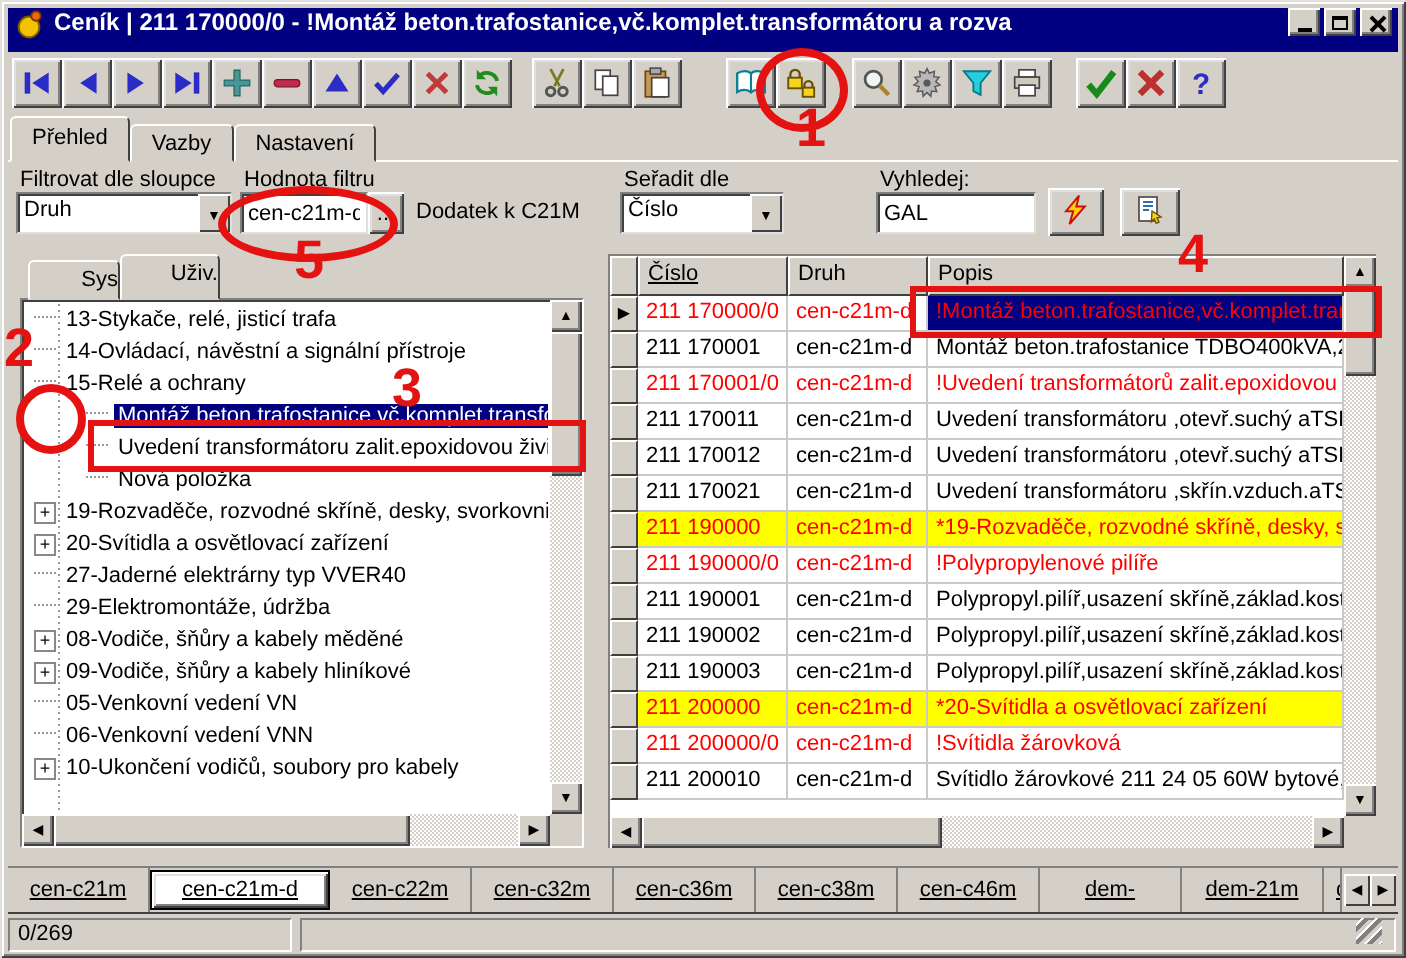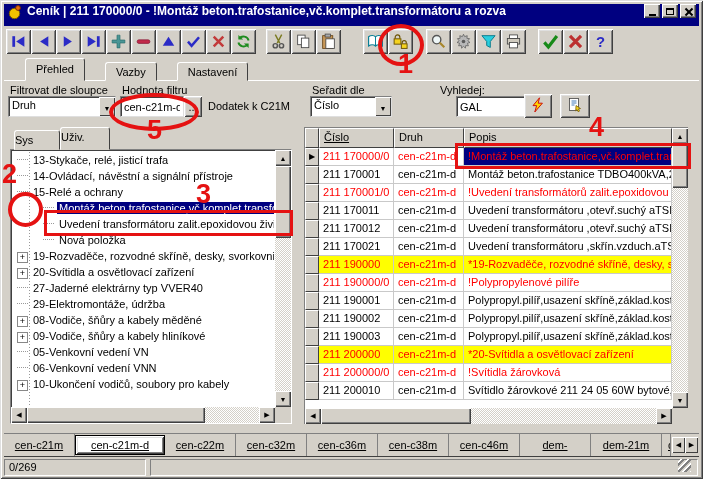--- a/index.html
+++ b/index.html
@@ -23,38 +23,38 @@
   .x-glyph::before{transform:rotate(45deg);} .x-glyph::after{transform:rotate(-45deg);}
   
   .toolbar{position:absolute;left:6px;top:29px;height:26px;display:flex;}
   .tbtn{width:25px;height:25px;background:#d4d0c8;display:flex;align-items:center;justify-content:center;
     box-shadow:inset 1px 1px #fff, inset -1px -1px #404040, inset 2px 2px #dfdfdf, inset -2px -2px #808080;}
   .ticon{width:17px;height:17px;display:block;}
   .ticon svg{width:17px;height:17px;display:block;}
   
   .main-tabs{position:absolute;left:5px;top:58px;height:23px;display:flex;align-items:flex-end;z-index:3;}
   .mtab{height:19px;padding:3px 10px 0;background:#d4d0c8;margin-right:0;box-sizing:border-box;
-    border:1px solid;border-color:#fff #404040 transparent #fff;border-radius:3px 3px 0 0;margin-left:20px;}
+    border:1px solid;border-color:#fff #404040 transparent #fff;border-radius:3px 3px 0 0;}
   .mtab.active{height:23px;padding-top:4px;font-weight:normal;position:relative;z-index:4;}
   .page-line{position:absolute;left:4px;top:80px;width:695px;height:1px;background:#fff;z-index:2;}
   
   .lbl{position:absolute;white-space:nowrap;}
   .edit{position:absolute;background:#fff;border:1px solid;border-color:#808080 #dfdfdf #dfdfdf #808080;
     box-shadow:inset 1px 1px #404040;box-sizing:border-box;font-family:inherit;font-size:11px;padding:2px 3px;color:#000;}
   .combo{position:absolute;background:#fff;border:1px solid;border-color:#808080 #dfdfdf #dfdfdf #808080;
     box-shadow:inset 1px 1px #404040;box-sizing:border-box;display:flex;align-items:stretch;}
   .combo-text{flex:1;padding:2px 3px;white-space:nowrap;overflow:hidden;}
   .combo-btn{width:16px;background:#d4d0c8;display:flex;align-items:center;justify-content:center;
     box-shadow:inset 1px 1px #fff, inset -1px -1px #404040;}
   .arrow-down::before{content:"▼";font-size:7px;}
   .sqbtn{position:absolute;background:#d4d0c8;display:flex;align-items:center;justify-content:center;box-sizing:border-box;
     box-shadow:inset 1px 1px #fff, inset -1px -1px #404040, inset 2px 2px #dfdfdf, inset -2px -2px #808080;}
   .sqbtn svg{width:16px;height:16px;}
   
-  .stab{position:absolute;background:#d4d0c8;text-align:left;box-sizing:border-box;z-index:3;
+  .stab{position:absolute;background:#d4d0c8;text-align:right;box-sizing:border-box;z-index:3;
     border:1px solid;border-color:#fff #404040 transparent #fff;border-radius:3px 3px 0 0;padding-top:3px;}
   .tree-box{position:absolute;left:10px;top:149px;width:282px;height:275px;background:#fff;
     border:1px solid;border-color:#808080 #fff #fff #808080;box-shadow:inset 1px 1px #404040, inset -1px -1px #dfdfdf;box-sizing:border-box;}
   .tree{position:absolute;left:2px;top:2px;right:17px;bottom:17px;overflow:hidden;background:#fff;
     background-image:repeating-linear-gradient(to bottom,#999 0 1px,transparent 1px 3px);
     background-size:1px 100%;background-position:16px 0;background-repeat:no-repeat;}
   .titem{height:16px;line-height:16px;white-space:nowrap;overflow:hidden;padding-left:4px;}
   .titem.child{padding-left:30px;}
   .stub{display:inline-block;width:11px;height:3px;border-top:1px dotted #999;vertical-align:middle;margin-right:3px;}
   .exp{display:inline-block;width:11px;height:11px;box-sizing:border-box;border:1px solid #888;background:#fff;
@@ -339,21 +339,21 @@
     </div>
   <div class="lbl" style="left:208px;top:100px">Dodatek k C21M</div>
   <div class="lbl" style="left:312px;top:84px">Seřadit dle</div>
   <div class="combo" style="left:310px;top:96px;width:82px;height:21px">
     <span class="combo-text">Číslo</span>
     <span class="combo-btn">
         <span class="arrow-down"></span>
       </span>
   </div>
   <div class="lbl" style="left:440px;top:84px">Vyhledej:</div>
-  <input class="edit" style="left: 438px; top: 96px; width: 80px; height: 21px; margin-left: 18px;" value="GAL">
+  <input class="edit" style="left: 438px; top: 96px; width: 80px; height: 21px;" value="GAL">
   <div class="sqbtn" style="left:524px;top:94px;width:28px;height:24px">
     <span><svg viewBox="0 0 16 16">
           <path d="M9.5 0.8L3 8.6h3.6L4.8 15l7.6-8.8H8.2z" fill="#ffd400" stroke="#cc1010" stroke-width="1"></path>
         </svg></span>
   </div>
   <div class="sqbtn" style="left:560px;top:94px;width:30px;height:24px">
     <span><svg viewBox="0 0 16 16">
           <rect x="2.5" y="1.5" width="9" height="12" fill="#fff" stroke="#444" stroke-width="0.8"></rect>
           <path d="M4.5 4h5M4.5 6h5M4.5 8h3" stroke="#2b6cb6" stroke-width="0.9" fill="none"></path>
           <path d="M9 8.5l4.5 3-2 .4 1 2.2-1.4.6-1-2.2-1.4 1.4z" fill="#f5d31f" stroke="#6b5200" stroke-width="0.7"></path>

